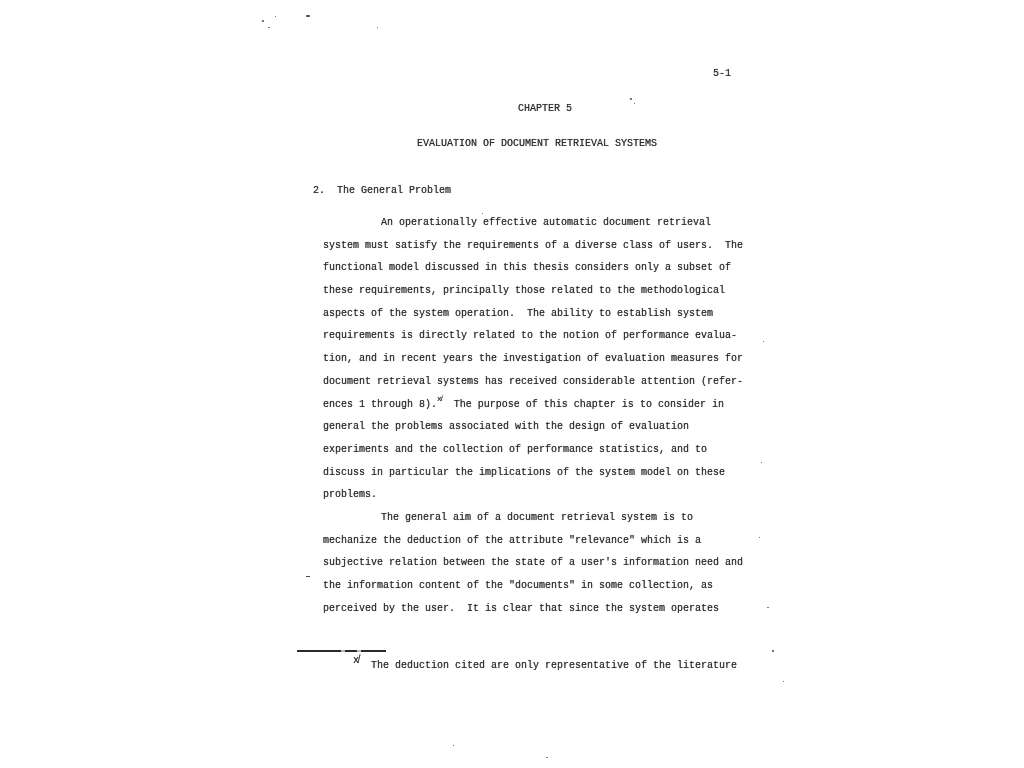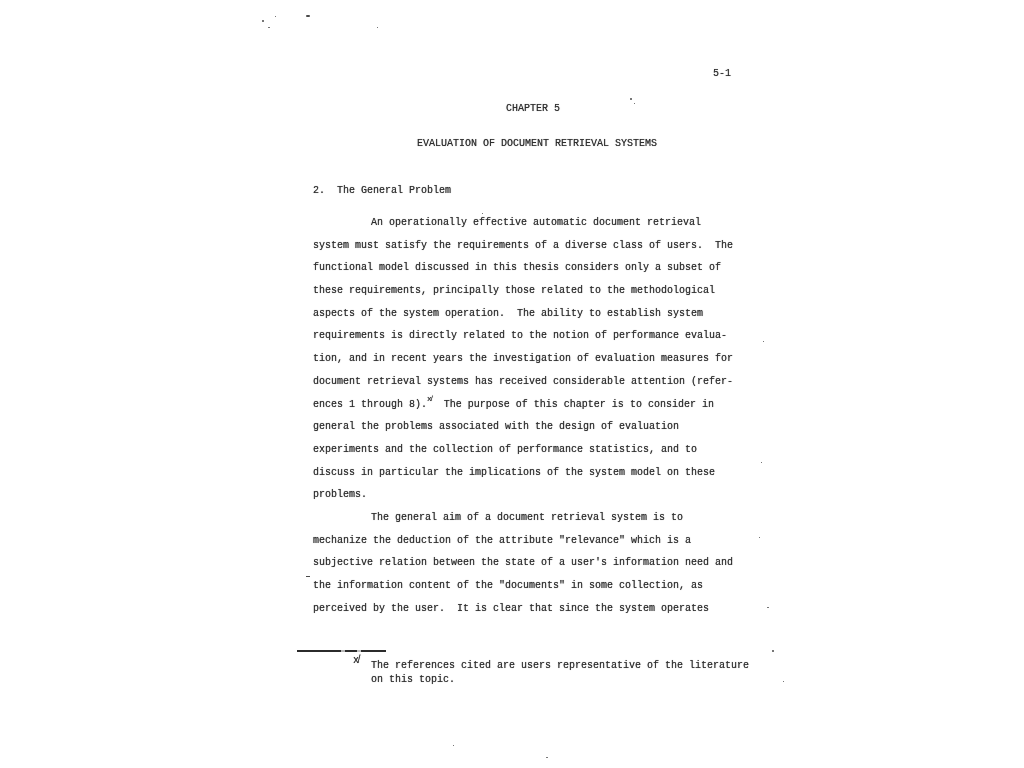--- a/index.html
+++ b/index.html
@@ -15,24 +15,24 @@
   }
   .txt {
     position: absolute;
     white-space: pre;
     font-size: 10px;
     line-height: 12px;
     letter-spacing: 0;
     text-shadow: 0 0 0.7px rgba(70,70,70,0.85);
   }
   .page-number   { left: 687px; top: 68px; }
-  .chapter       { left: 480px; top: 103px; }
+  .chapter       { left: 492px; top: 103px; }
   .doc-title     { left: 391px; top: 138px; font-family: Liberation Mono, monospace; }
   .section       { left: 287px; top: 185px; }
-  .body-block    { left: 287px; top: 212px; width: 440px; }
+  .body-block    { left: 297px; top: 212px; width: 440px; }
   .body-block .line {
     white-space: pre;
     height: 22.7px;
     line-height: 22.7px;
     font-size: 10px;
     text-shadow: 0 0 0.7px rgba(70,70,70,0.85);
   }
   .body-block .line.indent { padding-left: 58px; }
   .body-block sup {
     font-size: 8px;
@@ -72,21 +72,21 @@
   <div class="txt doc-title">EVALUATION OF DOCUMENT RETRIEVAL SYSTEMS</div>
 
   <div class="txt section">2.  The General Problem</div>
 
   <div class="txt body-block"><div class="line indent">An operationally effective automatic document retrieval</div><div class="line">system must satisfy the requirements of a diverse class of users.  The</div><div class="line">functional model discussed in this thesis considers only a subset of</div><div class="line">these requirements, principally those related to the methodological</div><div class="line">aspects of the system operation.  The ability to establish system</div><div class="line">requirements is directly related to the notion of performance evalua-</div><div class="line">tion, and in recent years the investigation of evaluation measures for</div><div class="line">document retrieval systems has received considerable attention (refer-</div><div class="line"><span>ences 1 through 8).</span><sup>x̸</sup><span>  The purpose of this chapter is to consider in</span></div><div class="line">general the problems associated with the design of evaluation</div><div class="line">experiments and the collection of performance statistics, and to</div><div class="line">discuss in particular the implications of the system model on these</div><div class="line">problems.</div><div class="line indent">The general aim of a document retrieval system is to</div><div class="line">mechanize the deduction of the attribute "relevance" which is a</div><div class="line">subjective relation between the state of a user's information need and</div><div class="line">the information content of the "documents" in some collection, as</div><div class="line">perceived by the user.  It is clear that since the system operates</div></div>
 
   <div class="footnote-rule"></div>
 
   <div class="txt footnote-marker">x̸</div>
 
-  <div class="txt footnote-block"><div>The references cited are users representative of the literature</div><div>on this topic.</div></div>
+  <div class="txt footnote-block"><div>The deduction cited are only representative of the literature</div></div>
 
   <div class="speck" style="left:236px;top:20px;width:2px;height:2px;"></div>
   <div class="speck" style="left:242px;top:27px;width:2px;height:1px;"></div>
   <div class="speck" style="left:249px;top:16px;width:1px;height:1px;"></div>
   <div class="speck" style="left:280px;top:15px;width:4px;height:2px;border-radius:1px;"></div>
   <div class="speck" style="left:351px;top:27px;width:1px;height:1px;"></div>
   <div class="speck" style="left:604px;top:98px;width:2px;height:2px;"></div>
   <div class="speck" style="left:608px;top:103px;width:1px;height:1px;"></div>
   <div class="speck" style="left:456px;top:213px;width:1px;height:1px;"></div>
   <div class="speck" style="left:280px;top:576px;width:4px;height:1px;border-radius:0;"></div>

